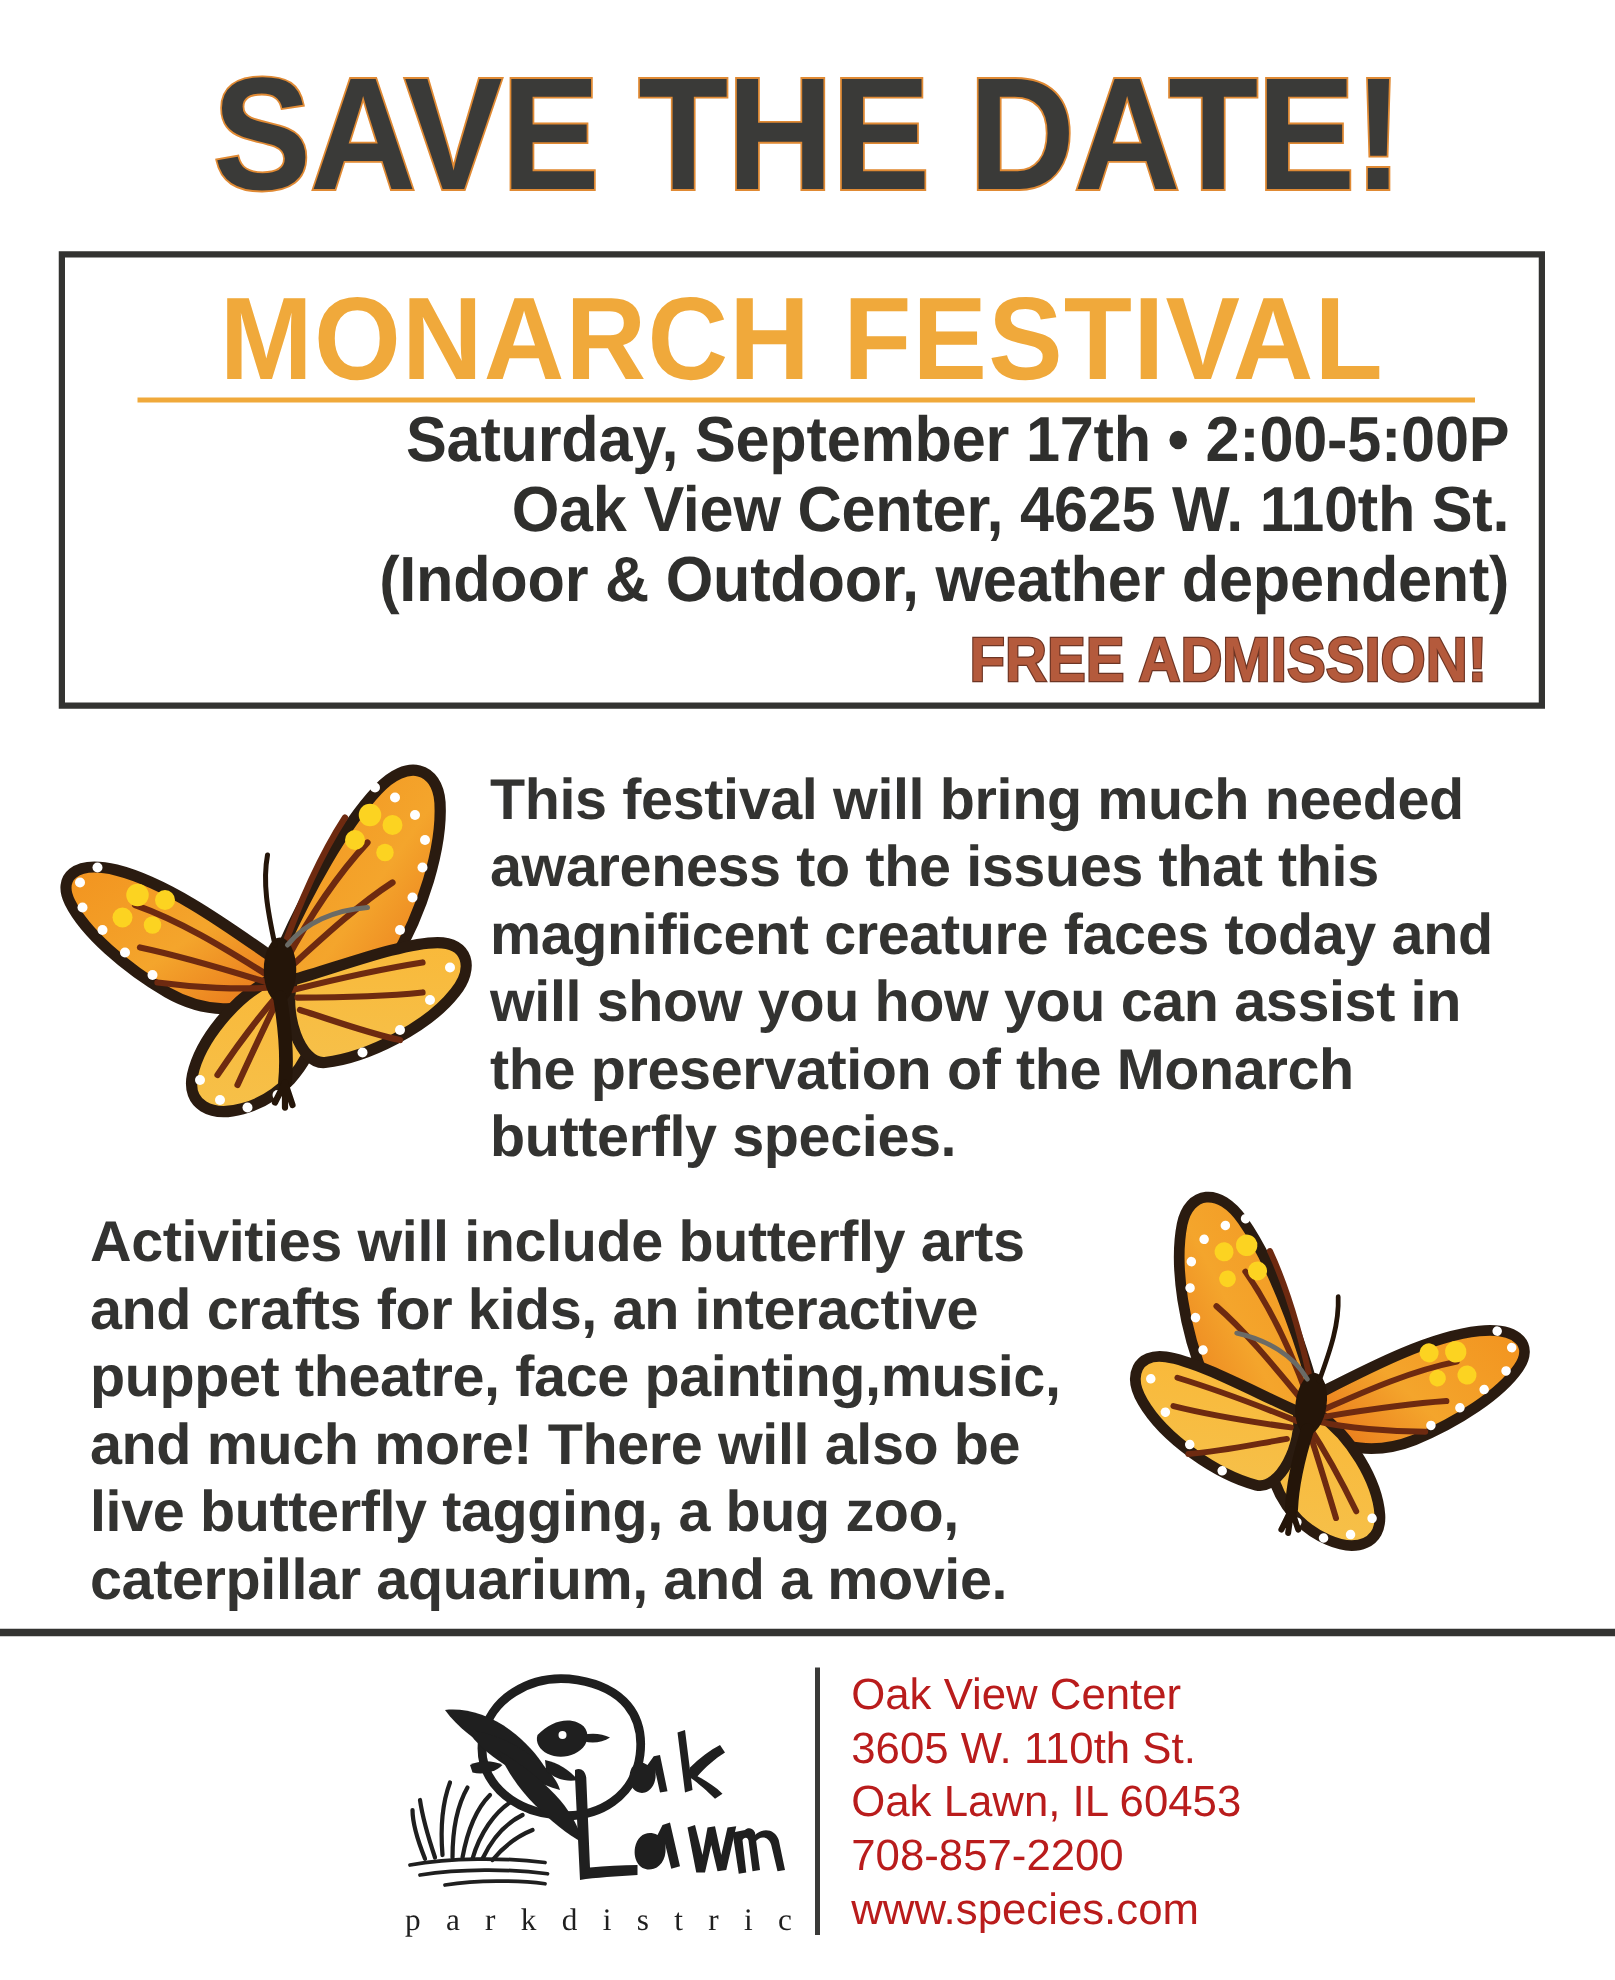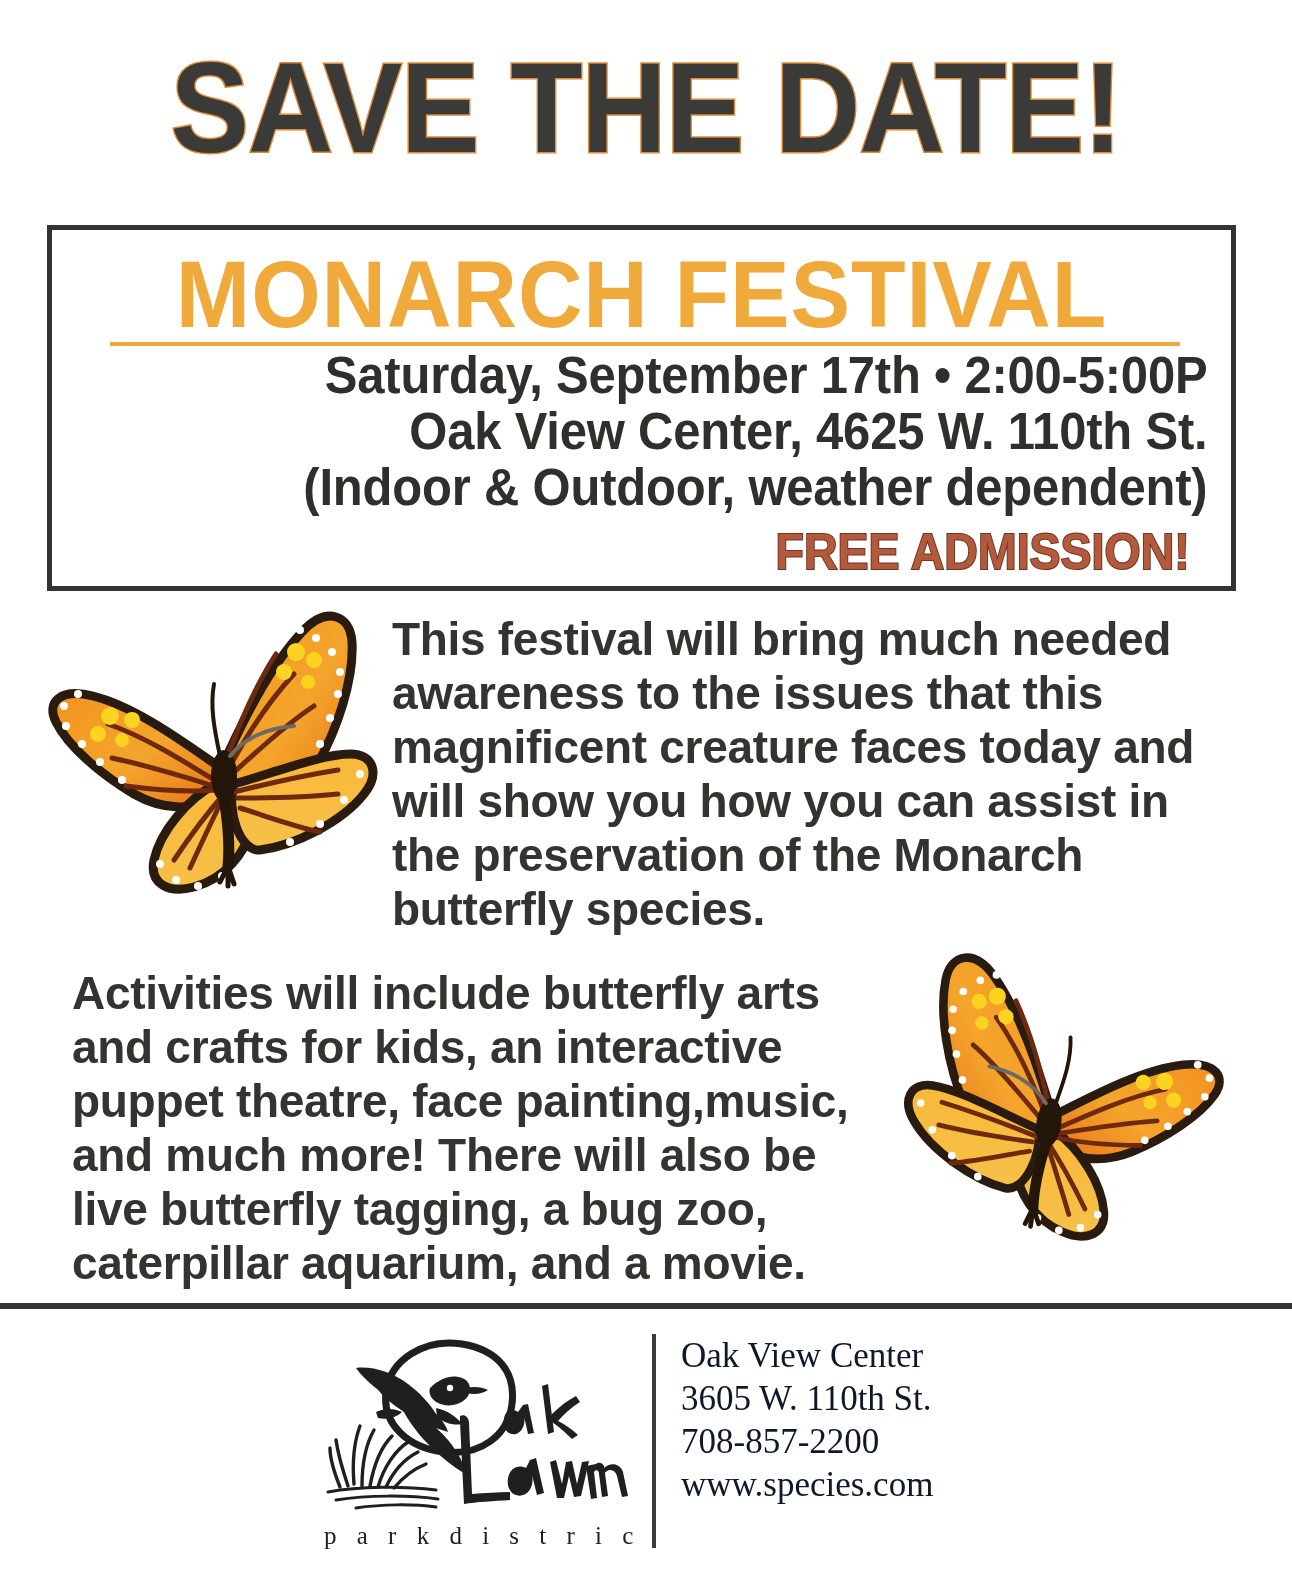--- a/index.html
+++ b/index.html
@@ -47,21 +47,20 @@
   
   .info-box {
     position: absolute;
     left: 47px;
     top: 201px;
     width: 1189px;
     height: 366px;
     border: 5px solid #333331;
     box-sizing: border-box;
     background: #ffffff;
-    margin-top: 24px;
   }
 
   .festival-title {
     position: absolute;
     left: 0;
     top: 18px;
     width: 100%;
     text-align: center;
     font-family: "Liberation Sans Narrow", "Liberation Sans", sans-serif;
     font-weight: bold;
@@ -168,24 +167,24 @@
     width: 4px;
     height: 214px;
     background: #3a3a38;
   }
 
   .contact {
     position: absolute;
     left: 681px;
     top: 1334px;
     width: 420px;
-    font-family: Liberation Serif, serif;
+    font-family: Liberation Sans, sans-serif;
     font-size: 35px;
     line-height: 43px;
-    color: #0f172a;
+    color: #b91c1c;
   }
   .contact .cline { white-space: nowrap; }
 </style>
 </head>
 <body>
 
 <div class="flyer">
 
   <div class="headline">SAVE THE DATE!</div>
 
@@ -415,17 +414,18 @@
 
       <text x="12" y="218" font-family="'Liberation Serif', serif" font-size="25" letter-spacing="7" fill="#1F1F1F">p a r k   d i s t r i c t</text>
     </svg>
   </div>
 
   <div class="footer-divider"></div>
 
   <div class="contact">
     <div class="cline">Oak View Center</div>
     <div class="cline">3605 W. 110th St.</div>
+    <div class="cline">Oak Lawn, IL 60453</div>
     <div class="cline">708-857-2200</div>
     <div class="cline">www.species.com</div>
   </div>
 
 </div>
 
 </body></html>

